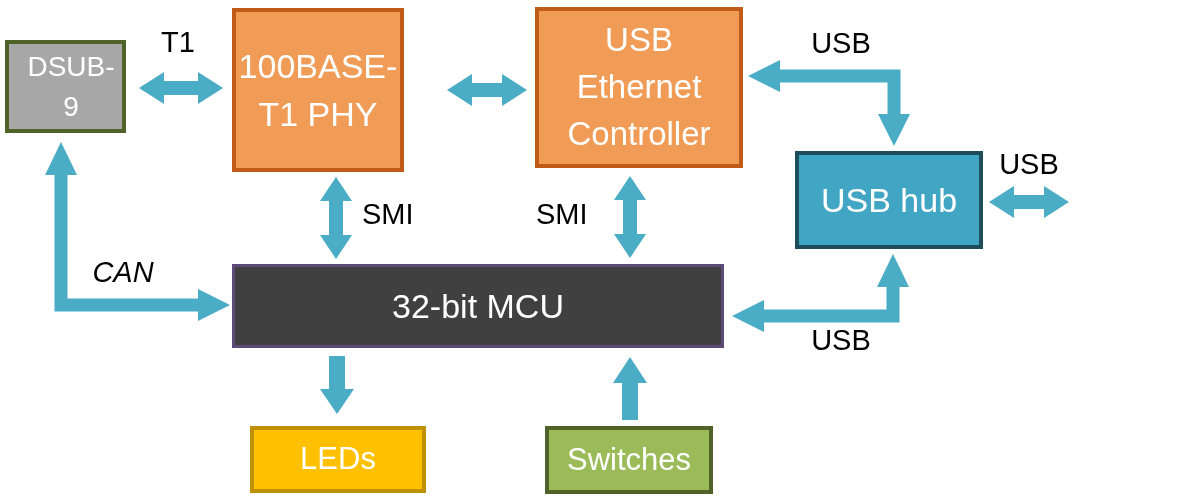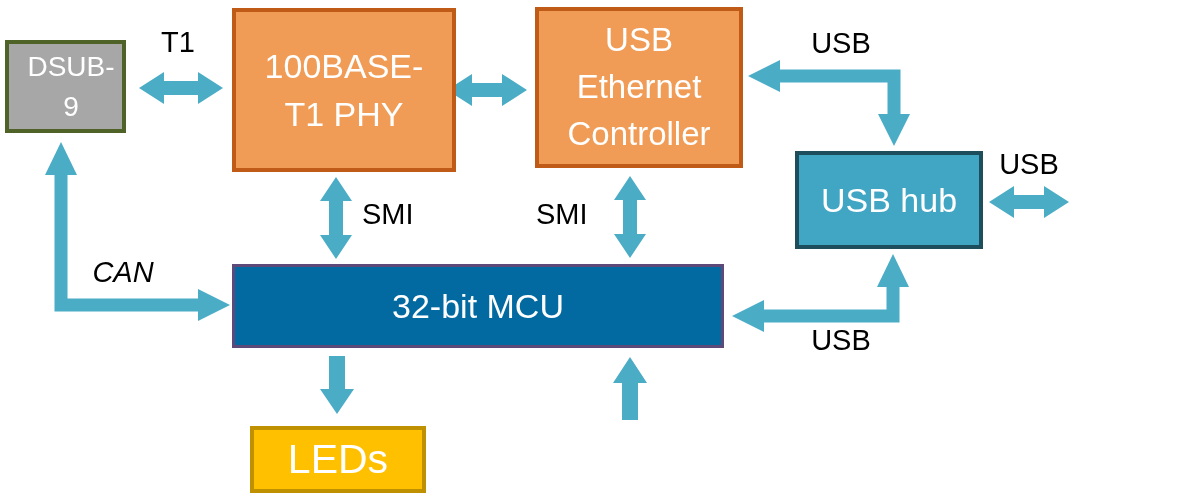--- a/index.html
+++ b/index.html
@@ -9,27 +9,27 @@
   }
   .arrow-layer{position:absolute;left:0;top:0;width:1200px;height:498px;}
   .block{
     position:absolute;display:flex;align-items:center;justify-content:center;
     color:#ffffff;box-sizing:border-box;
   }
   .block .lbl{text-align:center;line-height:1.42;}
   .clr-orange{background:#F09C57;border:4px solid #BF5B17;}
   .clr-gray  {background:#A7A7A7;border:4px solid #4F6228;}
   .clr-teal  {background:#41A5C4;border:4px solid #1E4D5B;}
-  .clr-purple{background:#0369a1;border:3px solid #5D4A78;}
+  .clr-purple{background:#404040;border:3px solid #5D4A78;}
   .clr-yellow{background:#FFC000;border:4px solid #BF9000;}
   .clr-green {background:#9BBB59;border:4px solid #4F6228;}
   .fs-big{font-size:34px;}
   .fs-mid{font-size:33px;}
   .fs-small{font-size:28px;}
-  .fs-bottom{font-size:41px;}
+  .fs-bottom{font-size:31px;}
   .conn-label{
     position:absolute;color:#000000;font-size:29px;text-align:center;
     white-space:nowrap;
   }
 </style>
 </head>
 <body>
 
 <div class="stage">
 
@@ -65,41 +65,44 @@
       <polyline points="893,285 893,316 764,316" fill="none" stroke="#4BACC6" stroke-width="13"></polyline>
       <polygon fill="#4BACC6" points="893,254 877,287 909,287"></polygon>
       <polygon fill="#4BACC6" points="732,316 764,300 764,332"></polygon>
     </g>
   </svg>
 
   <div class="block clr-gray fs-small" style="left:5px;top:40px;width:121px;height:93px;padding-left:11px;">
     <span class="lbl" style="width:92px;">DSUB-9</span>
   </div>
 
-  <div class="block clr-orange fs-big" style="left:232px;top:8px;width:224px;height:164px;">
+  <div class="block clr-orange fs-big" style="left:232px;top:8px;width:172px;height:164px;">
     <span class="lbl" style="width:172px;">100BASE-T1 PHY</span>
   </div>
 
   <div class="block clr-orange fs-mid" style="left:535px;top:7px;width:208px;height:161px;">
     <span class="lbl" style="width:180px;">USB Ethernet Controller</span>
   </div>
 
   <div class="block clr-teal fs-big" style="left:795px;top:151px;width:188px;height:98px;">
     <span class="lbl">USB hub</span>
   </div>
 
 
   <div class="block clr-purple fs-big" style="left:232px;top:264px;width:492px;height:84px;">
     <span class="lbl">32-bit MCU</span>
   </div>
 
   <div class="block clr-yellow fs-bottom" style="left:250px;top:426px;width:176px;height:67px;">
     <span class="lbl">LEDs</span>
   </div>
 
+  <div class="block clr-green fs-bottom" style="left:545px;top:426px;width:168px;height:68px;">
+    <span class="lbl">Switches</span>
+  </div>
 
   <div class="conn-label" style="left:148px;top:26px;width:60px;">T1</div>
 
   <div class="conn-label" style="left:806px;top:27px;width:70px;">USB</div>
 
   <div class="conn-label" style="left:994px;top:148px;width:70px;">USB</div>
 
   <div class="conn-label" style="left:362px;top:198px;width:62px;text-align:left;">SMI</div>
 
   <div class="conn-label" style="left:536px;top:198px;width:62px;text-align:left;">SMI</div>

